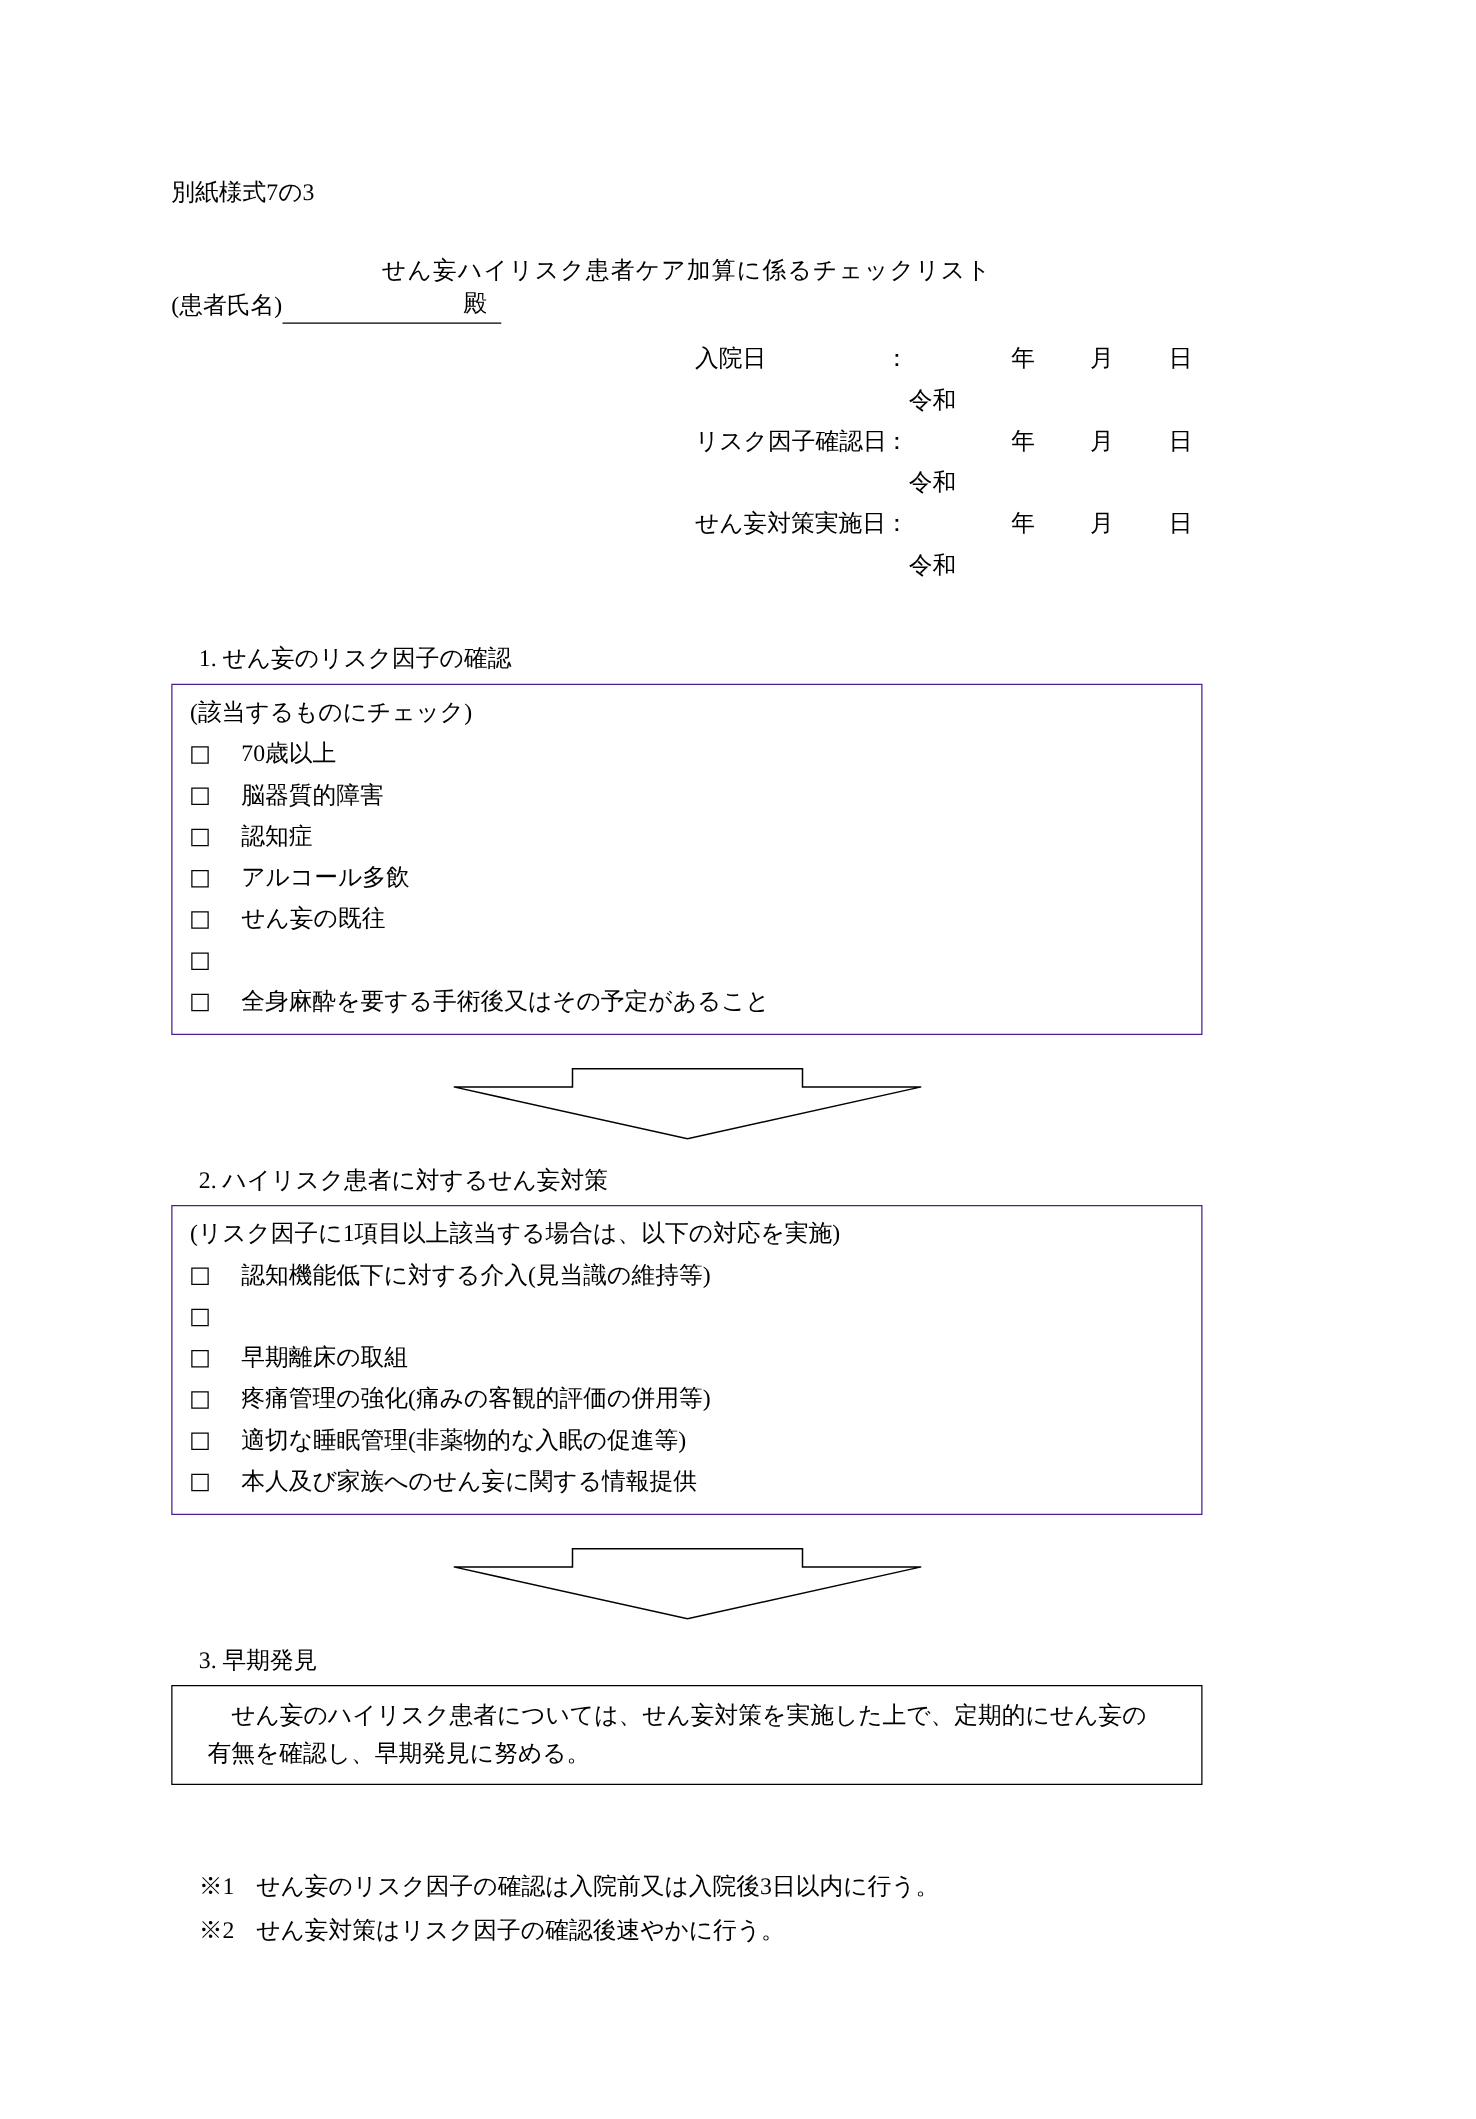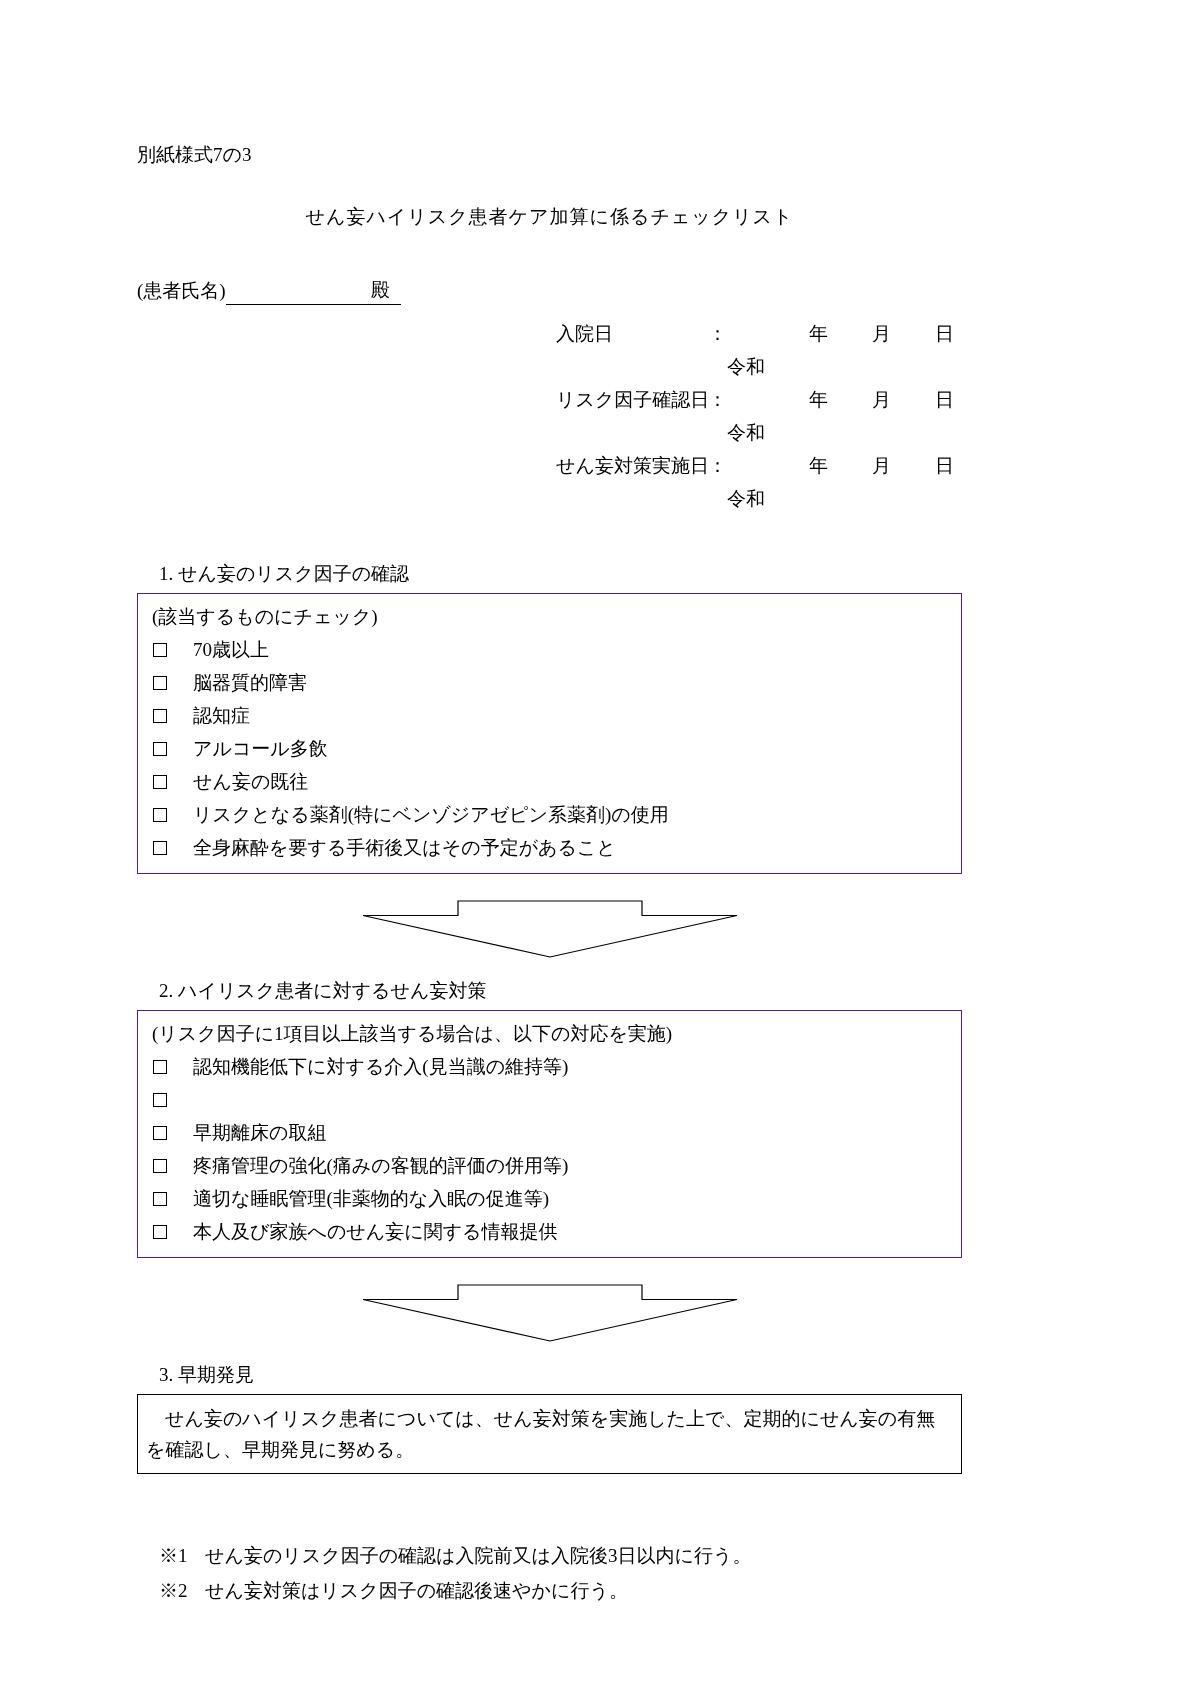--- a/index.html
+++ b/index.html
@@ -29,21 +29,20 @@
   .form-label {
     line-height: 26px;
   }
   .doc-title {
     margin-top: 36px;
     text-align: center;
     letter-spacing: 1px;
     line-height: 26px;
   }
   .patient-line {
-    margin-top: 46px;
     line-height: 28px;
   }
   .patient-underline {
     display: inline-block;
     border-bottom: 1px solid #000;
     width: 164px;
     text-align: right;
     padding-right: 11px;
     vertical-align: bottom;
   }
@@ -97,21 +96,21 @@
   .arrow-wrap {
     width: 825px;
     text-align: center;
     margin: 26px 0 20px 0;
     line-height: 0;
   }
   .statement-box {
     box-sizing: border-box;
     width: 825px;
     border: 1px solid #000;
-    padding: 8px 8px;
+    padding: 8px 28px;
     line-height: 31px;
   }
   .footnotes {
     margin: 64px 0 0 22px;
   }
   .footnote {
     display: flex;
     line-height: 35px;
   }
   .fn-marker {
@@ -164,21 +163,20 @@
       <div class="check-row">
         <span class="checkbox"></span>
         <span class="check-label">アルコール多飲</span>
       </div>
       <div class="check-row">
         <span class="checkbox"></span>
         <span class="check-label">せん妄の既往</span>
       </div>
       <div class="check-row">
         <span class="checkbox"></span>
-        <span class="check-label">リスクとなる薬剤(特にベンゾジアゼピン系薬剤)の使用</span>
       </div>
       <div class="check-row">
         <span class="checkbox"></span>
         <span class="check-label">全身麻酔を要する手術後又はその予定があること</span>
       </div>
     </div>
 
     <div class="arrow-wrap">
       <svg width="376" height="58" viewBox="0 0 376 58">
         <polygon points="1,15.5 96,15.5 96,1 280,1 280,15.5 375,15.5 188,57" fill="#ffffff" stroke="#000000" stroke-width="1.2"></polygon>

